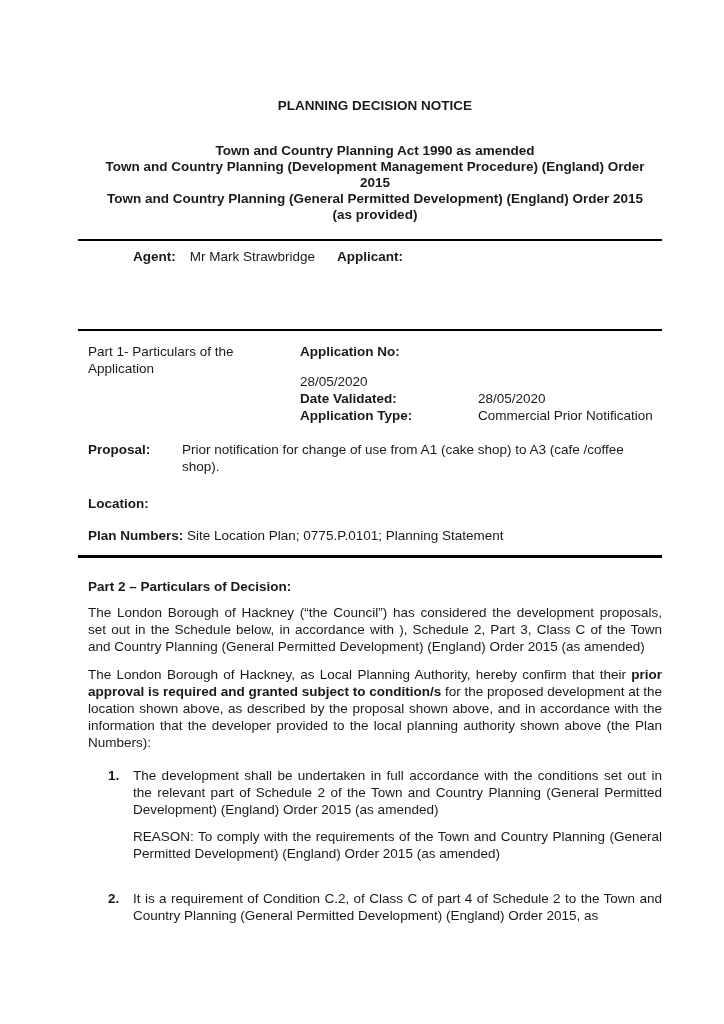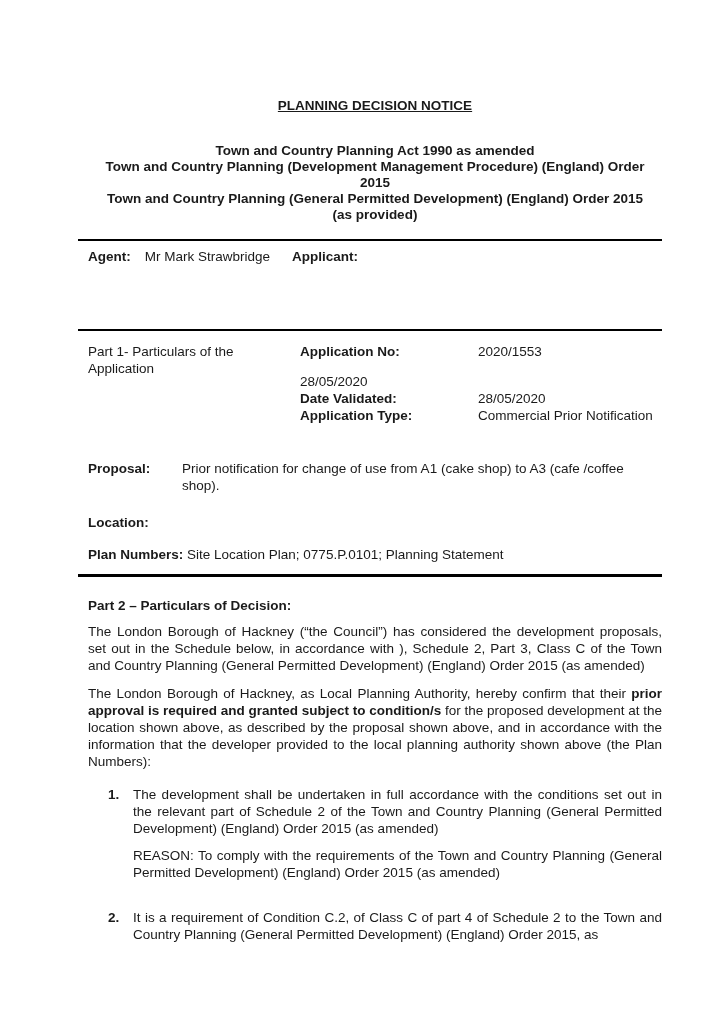--- a/index.html
+++ b/index.html
@@ -17,61 +17,61 @@
   }
   .content {
     padding: 97px 62px 0 88px;
   }
   .bold { font-weight: bold; }
 
   .doc-title {
     font-weight: bold;
     text-align: center;
     margin-bottom: 29px;
-    text-decoration: underline;
   }
   .act-line {
     font-weight: bold;
     text-align: center;
     line-height: 16px;
   }
 
   .rule {
     border: none;
     border-top: 2px solid #000000;
     margin-left: -10px;
     width: calc(100% + 10px);
   }
   .rule.thick { border-top-width: 3px; }
   .rule-1 { margin-top: 16px; }
   .rule-3 { margin-top: 11px; }
 
   .parties {
     padding-top: 7px;
     margin-bottom: 64px;
+    margin-left: 45px;
   }
   .parties .agent-label { font-weight: bold; margin-right: 14px; }
   .parties .agent-value { margin-right: 22px; }
   .parties .applicant-label { font-weight: bold; }
 
   .part1 {
     padding-top: 12px;
     display: flex;
     align-items: flex-start;
   }
   .part1-heading { width: 212px; flex: 0 0 212px; }
   .part1-heading .inner { width: 170px; }
   .part1-fields { flex: 1; }
   .field-row { display: flex; }
   .field-label { font-weight: bold; flex: 0 0 178px; }
   .field-value { flex: 1; }
   .field-spacer { height: 13px; }
 
   .proposal-row {
-    margin-top: 36px;
+    margin-top: 17px;
     display: flex;
   }
   .proposal-label { font-weight: bold; flex: 0 0 94px; }
   .proposal-text { flex: 1; max-width: 482px; }
 
   .location-row { margin-top: 20px; }
   .location-label { font-weight: bold; }
 
   .plan-numbers-row { margin-top: 15px; }
   .plan-numbers-label { font-weight: bold; }
@@ -121,21 +121,20 @@
 
     <hr class="rule rule-2">
 
     <div class="part1">
       <div class="part1-heading">
         <div class="inner">Part 1- Particulars of the Application</div>
       </div>
       <div class="part1-fields">
         <div class="field-row">
           <span class="field-label">Application No:</span>
-          <span class="field-value">2020/1553</span>
         </div>
         <div class="field-spacer"></div>
         <div class="field-row">
           <span class="field-value">28/05/2020</span>
         </div>
         <div class="field-row">
           <span class="field-label">Date Validated:</span>
           <span class="field-value">28/05/2020</span>
         </div>
         <div class="field-row">

